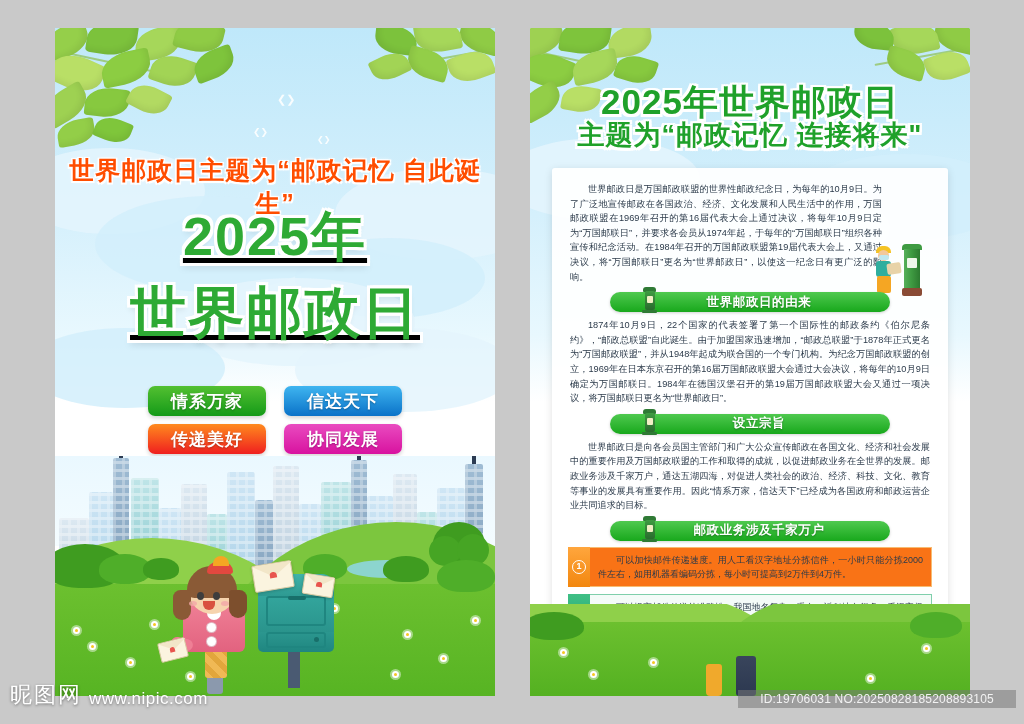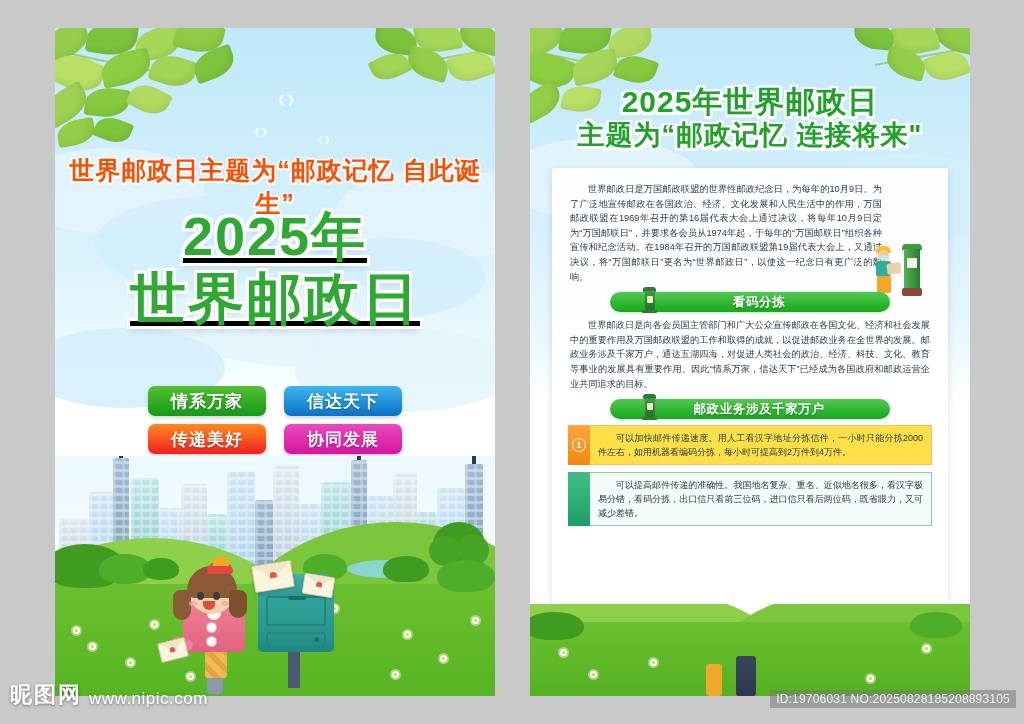--- a/index.html
+++ b/index.html
@@ -82,21 +82,21 @@
   .hl-line2 { top:126px; font-size:25px; }
 
   .big-title { position:absolute; width:100%; text-align:center;text-decoration:underline; }
   .big-title .l1, .big-title .l2 {
     font-weight:700; color:#2eaa34; letter-spacing:2px; display:block;
     text-shadow: -3px -3px 0 #fff, 3px -3px 0 #fff, -3px 3px 0 #fff, 3px 3px 0 #fff,
                  -3px 0 0 #fff, 3px 0 0 #fff, 0 -3px 0 #fff, 0 3px 0 #fff, 0 5px 6px rgba(0,0,0,.10);
   }
   .big-title { top:178px; }
   .big-title .l1 { font-size:54px; line-height:60px; }
-  .big-title .l2 { font-size:56px; line-height:62px; margin-top:2px; }
+  .big-title .l2 { font-size:56px; line-height:62px; margin-top:16px; }
 
   .tagrow { position:absolute; width:100%; display:flex; justify-content:center; gap:18px; }
   .tagrow.r1 { top:358px; }
   .tagrow.r2 { top:396px; }
   .tag {
     width:118px; height:30px; border-radius:7px; color:#fff;
     font-size:17px; font-weight:700; letter-spacing:1px;
     display:flex; align-items:center; justify-content:center;
     text-shadow:0 1px 2px rgba(0,0,0,.28);
     box-shadow:0 2px 4px rgba(0,0,0,.18);
@@ -111,21 +111,21 @@
     font-size:11.5px; line-height:17px; color:#2e3f52; text-align:center;
   }
 
   
   .rtitle { position:absolute; width:100%; text-align:center; top:58px; }
   .rtitle span {
     display:block; font-weight:700; color:#1fa12a; letter-spacing:1px;
     text-shadow:-2.5px -2.5px 0 #fff,2.5px -2.5px 0 #fff,-2.5px 2.5px 0 #fff,2.5px 2.5px 0 #fff,
                 -2.5px 0 0 #fff,2.5px 0 0 #fff,0 -2.5px 0 #fff,0 2.5px 0 #fff;
   }
-  .rtitle .t1 { font-size:30px; line-height:32px; }
+  .rtitle .t1 { font-size:35px; line-height:32px; }
   .rtitle .t2 { font-size:27px; line-height:34px; }
 
   .card {
     position:absolute; left:22px; right:22px; top:140px; bottom:58px;
     background:rgba(255,255,255,.93);
     border-radius:3px;
     box-shadow:0 2px 8px rgba(0,0,0,.12);
     padding:14px 12px 10px;
     overflow:hidden;
   }
@@ -188,47 +188,47 @@
     color:#fff; font-size:12px; font-weight:700;
   }
   .item .num i { font-style:normal; width:14px; height:14px; border-radius:50%;
     border:1.4px solid #fff; display:flex; align-items:center; justify-content:center;
     font-size:9px; line-height:1; }
   .item .txt {
     flex:1; font-size:9px; line-height:14px; color:#2b3a4a; text-align:justify;
     text-indent:18px; padding:5px 8px 5px 8px; border:1px solid; border-left:none;
   }
   .item.i1 .num { background:linear-gradient(180deg,#ffa63d 0%,#f2870f 100%); }
-  .item.i1 .txt { border-color:#f7bc72; background:#fde047; }
+  .item.i1 .txt { border-color:#f7bc72; background:#f97316; }
   .item.i2 .num { background:linear-gradient(180deg,#3fbf86 0%,#1d9e66 100%); }
   .item.i2 .txt { border-color:#7fcfab; background:#f4fbf8; }
 
   
   .r-scene { position:absolute; left:0; right:0; bottom:0; height:92px; overflow:hidden; }
   .r-grass { position:absolute; left:0; right:0; bottom:0; height:74px;
              background:linear-gradient(180deg,#6cc02f 0%,#54b121 100%); }
   .r-hill { position:absolute; border-radius:50% 50% 0 0 / 100% 100% 0 0; }
   .boots { position:absolute; bottom:0; }
   .boot-y { position:absolute; bottom:0; width:16px; height:32px; background:#f0a92c;
             border-radius:3px 3px 4px 4px; }
   .boot-d { position:absolute; bottom:0; width:20px; height:40px;
             background:linear-gradient(180deg,#39455c 0%,#2c3850 100%); border-radius:3px; }
 
   
   .wm-logo {
     position:absolute; left:10px; bottom:14px;
     display:flex; align-items:flex-end; gap:7px; color:#fff;
     text-shadow:0 1px 3px rgba(0,0,0,.45);
   }
-  .wm-logo .cn { font-size:22px; font-weight:700; letter-spacing:2px; }
+  .wm-logo .cn { font-size:22px; font-weight:400; letter-spacing:2px; }
   .wm-logo .url { font-size:17px; letter-spacing:.5px; padding-bottom:1px; }
   .wm-id {
     position:absolute; right:8px; bottom:16px;
     background:rgba(120,120,120,.55); color:#f2f2f2;
-    font-size:12px; padding:2px 6px; letter-spacing:.2px;
+    font-size:12px; padding:2px 22px; letter-spacing:.2px;
   }
 </style>
 </head>
 <body>
 
 <div class="stage">
 
   <div class="poster poster-left">
 
     <div class="cloud" style="left:-40px; top:120px; width:190px; height:86px;"></div>
@@ -503,29 +503,39 @@
               <div class="head"></div>
               <div class="mask"></div>
             <div class="torso"></div>
               <div class="legs"></div>
               <div class="parcel"></div>
           </div>
         </div>
         <div class="sec-body with-figure">世界邮政日是万国邮政联盟的世界性邮政纪念日，为每年的10月9日。为了广泛地宣传邮政在各国政治、经济、文化发展和人民生活中的作用，万国邮政联盟在1969年召开的第16届代表大会上通过决议，将每年10月9日定为“万国邮联日”，并要求各会员从1974年起，于每年的“万国邮联日”组织各种宣传和纪念活动。在1984年召开的万国邮政联盟第19届代表大会上，又通过决议，将“万国邮联日”更名为“世界邮政日”，以使这一纪念日有更广泛的影响。</div>
       </div>
 
-
       <div class="sec-head">
         <div class="mbox-ico">
           <div class="top"></div>
             <div class="body"></div>
             <div class="slot"></div>
             <div class="base"></div>
         </div>
-        <div class="hd-txt">看码分拣</div>
+        <div class="hd-txt">世界邮政日的由来</div>
+      </div>
+      <div class="sec-body">1874年10月9日，22个国家的代表签署了第一个国际性的邮政条约《伯尔尼条约》，“邮政总联盟”自此诞生。由于加盟国家迅速增加，“邮政总联盟”于1878年正式更名为“万国邮政联盟”，并从1948年起成为联合国的一个专门机构。为纪念万国邮政联盟的创立，1969年在日本东京召开的第16届万国邮政联盟大会通过大会决议，将每年的10月9日确定为万国邮联日。1984年在德国汉堡召开的第19届万国邮政联盟大会又通过一项决议，将万国邮联日更名为“世界邮政日”。</div>
+
+      <div class="sec-head">
+        <div class="mbox-ico">
+          <div class="top"></div>
+            <div class="body"></div>
+            <div class="slot"></div>
+            <div class="base"></div>
+        </div>
+        <div class="hd-txt">设立宗旨</div>
       </div>
       <div class="sec-body">世界邮政日是向各会员国主管部门和广大公众宣传邮政在各国文化、经济和社会发展中的重要作用及万国邮政联盟的工作和取得的成就，以促进邮政业务在全世界的发展。邮政业务涉及千家万户，通达五湖四海，对促进人类社会的政治、经济、科技、文化、教育等事业的发展具有重要作用。因此“情系万家，信达天下”已经成为各国政府和邮政运营企业共同追求的目标。</div>
 
       <div class="sec-head">
         <div class="mbox-ico">
           <div class="top"></div>
             <div class="body"></div>
             <div class="slot"></div>
             <div class="base"></div>
         </div>

